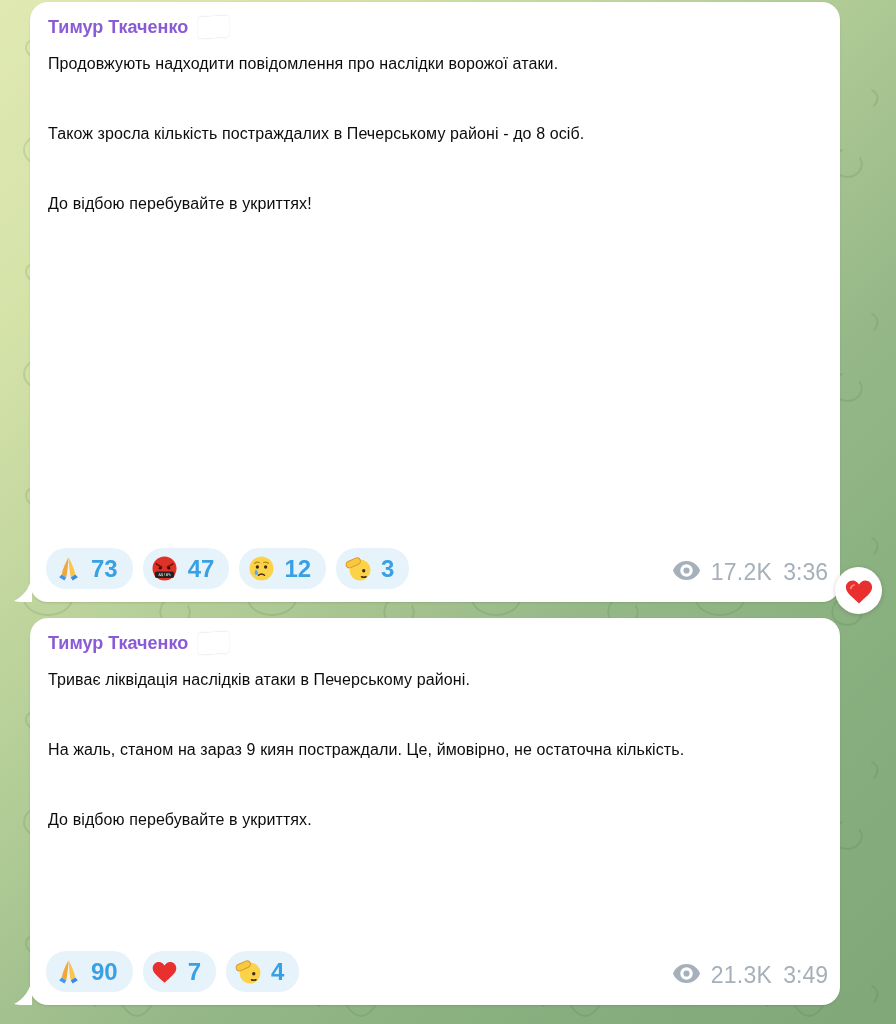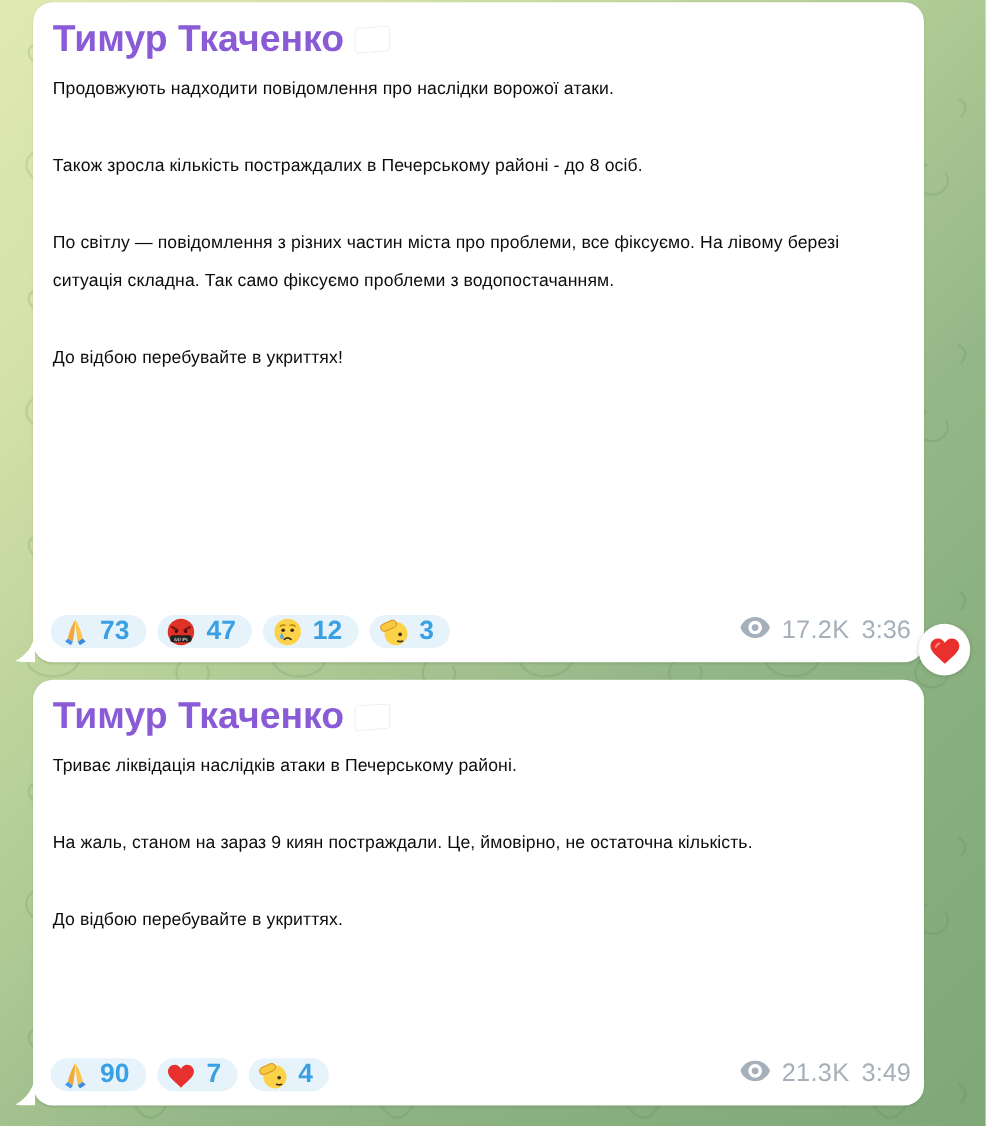--- a/index.html
+++ b/index.html
@@ -15,32 +15,32 @@
   .bubble {
     position:absolute; left:30px; width:810px;
     background:#ffffff; border-radius:18px;
     padding:12px 18px; box-shadow:0 1px 2px rgba(62,88,52,.18);
   }
   .bubble-1 { top:2px; height:600px; }
   .bubble-2 { top:618px; height:387px; }
   .tail { position:absolute; left:-16px; bottom:0; }
 
   .name-row { display:flex; align-items:center; gap:10px; margin:2px 0 8px; }
-  .sender-name { font-size:34px; font-weight:700; color:#8a5bd6; }
+  .sender-name { font-size:18px; font-weight:700; color:#8a5bd6; }
   .flag { width:31px; height:22px; border-radius:3px; overflow:hidden; display:inline-block;
           transform:skewY(-4deg); box-shadow:0 0 1px rgba(0,0,0,.25); }
   .flag .top { height:50%; background:#5b86cc; }
   .flag .bottom { height:50%; background:#f2cc3f; }
 
   .msg-p { font-size:16px; line-height:35px; color:#0c0c0c; margin:0 0 35px; letter-spacing:.1px; }
   .msg-p:last-of-type { margin-bottom:14px; }
 
   .reactions { position:absolute; left:16px; bottom:13px; display:flex; gap:10px; }
   .pill {
-    display:flex; align-items:center; gap:9px; height:30px;
+    display:flex; align-items:center; gap:9px; height:41px;
     background:#e7f3fb; border-radius:20px; padding:0 15px 0 8px;
     cursor:pointer; border:none;
   }
   .pill .count { font-size:24px; font-weight:700; color:#38a0e3; }
   .pill .emo { width:28px; height:28px; display:flex; align-items:center; justify-content:center; }
 
   .meta { position:absolute; right:12px; bottom:16px; display:flex; align-items:flex-start; gap:11px;
           color:#a6b0ba; font-size:23px; }
   .meta .views { letter-spacing:.3px; }
 
@@ -80,21 +80,20 @@
       <path d="M18 0 C16 11 10 20 0 25 C7 26.5 13 26 18 26 Z" fill="#ffffff"></path>
     </svg>
 
     <div class="name-row">
       <span class="sender-name">Тимур Ткаченко</span>
       <span class="flag"><span class="top"></span><span class="bottom"></span></span>
     </div>
 
     <p class="msg-p">Продовжують надходити повідомлення про наслідки ворожої атаки.</p>
     <p class="msg-p">Також зросла кількість постраждалих в Печерському районі - до 8 осіб.</p>
-    <p class="msg-p">По світлу — повідомлення з різних частин міста про проблеми, все фіксуємо. На лівому березі ситуація складна. Так само фіксуємо проблеми з водопостачанням.</p>
     <p class="msg-p">До відбою перебувайте в укриттях!</p>
 
     <div class="reactions">
       <button class="pill">
         <span class="emo">
           <svg width="27" height="27" viewBox="0 0 36 36">
             <path d="M18 3 C14 10 10 19 9 26 L15 30 C16.5 23 17.5 12 18 3 Z" fill="#f0a83a"></path>
             <path d="M18 3 C22 10 26 19 27 26 L21 30 C19.5 23 18.5 12 18 3 Z" fill="#fcc34d"></path>
             <path d="M9 26 L15 30 L12.5 34 L5.5 29.5 Z" fill="#4596e8"></path>
             <path d="M27 26 L21 30 L23.5 34 L30.5 29.5 Z" fill="#3b8ade"></path>

